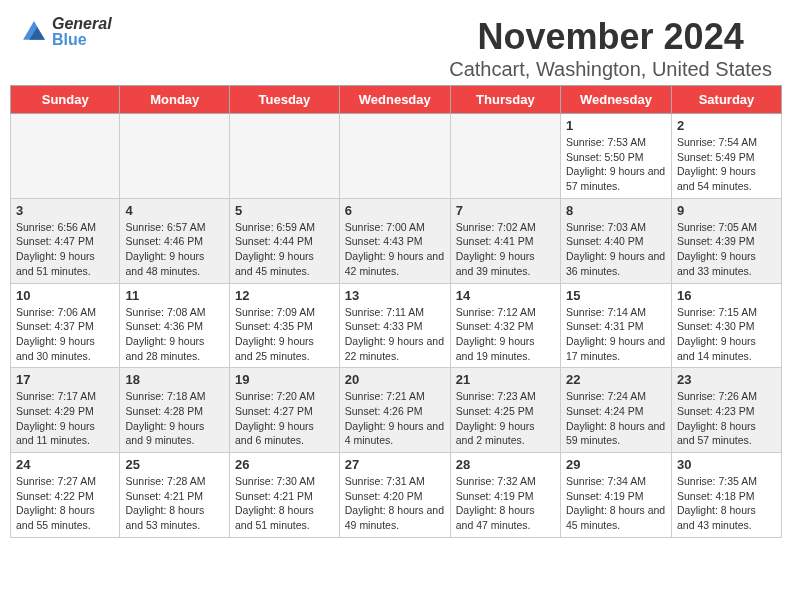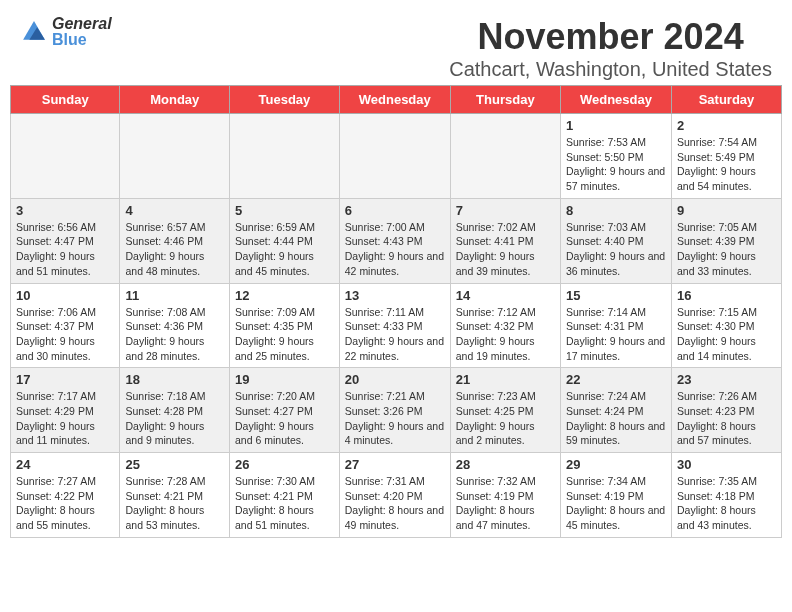--- a/index.html
+++ b/index.html
@@ -182,21 +182,21 @@
           </td>
           <td class="alt-row">
             <span class="day-num">19</span>
             <div class="day-info" style="white-space: pre-line;">Sunrise: 7:20 AM
 Sunset: 4:27 PM
 Daylight: 9 hours and 6 minutes.</div>
           </td>
           <td class="alt-row">
             <span class="day-num">20</span>
             <div class="day-info" style="white-space: pre-line;">Sunrise: 7:21 AM
-Sunset: 3:26 PM
+Sunset: 4:26 PM
 Daylight: 9 hours and 4 minutes.</div>
           </td>
           <td class="alt-row">
             <span class="day-num">21</span>
             <div class="day-info" style="white-space: pre-line;">Sunrise: 7:23 AM
 Sunset: 4:25 PM
 Daylight: 9 hours and 2 minutes.</div>
           </td>
           <td class="alt-row">
             <span class="day-num">22</span>

